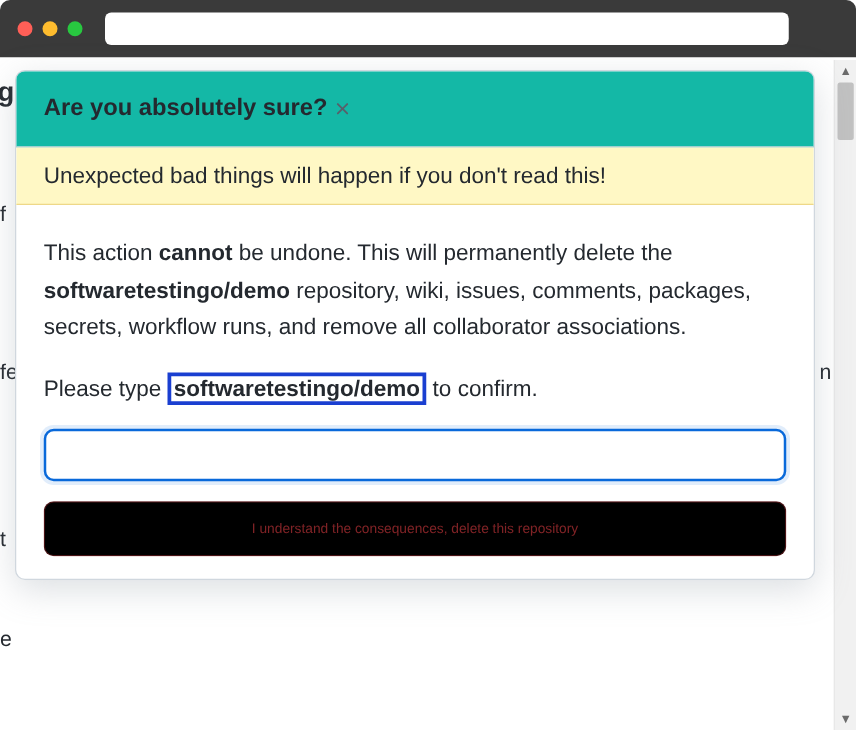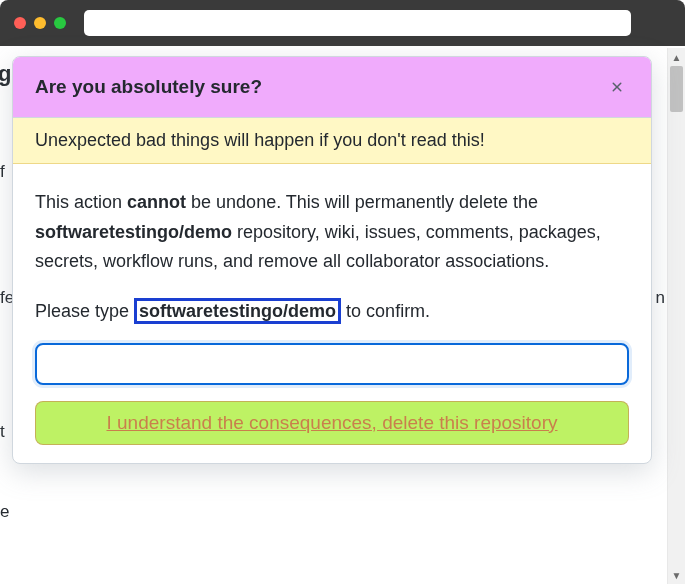--- a/index.html
+++ b/index.html
@@ -91,23 +91,22 @@
       width: 640px;
       background: #fff;
       border: 1px solid #d0d7de;
       border-radius: 8px;
       box-shadow: 0 8px 28px rgba(140,149,159,0.3);
       overflow: hidden;
     }
     .modal-header {
       display: flex;
       align-items: center;
-      justify-content: space-between;
       padding: 18px 22px;
-      background: #f0abfc;
+      background: #14b8a6;
       border-bottom: 1px solid #d0d7de;
     }
     .modal-title {
       font-size: 19px;
       font-weight: 600;
       color: #24292f;
     }
     .close-btn {
       width: 24px;
       height: 24px;
@@ -151,26 +150,25 @@
       padding: 6px 12px;
       font-size: 16px;
       outline: none;
       margin-bottom: 16px;
       box-shadow: 0 0 0 3px rgba(9,105,218,0.12);
     }
     .delete-btn {
       width: 100%;
       height: 44px;
       border: 1px solid rgba(208,57,62,0.35);
-      background: #bef264;
+      background: #000000;
       color: rgba(208,57,62,0.62);
-      font-size: 19px;
+      font-size: 11px;
       border-radius: 8px;
       cursor: not-allowed;
-      text-decoration: underline;
     }
   </style>
 </head>
 <body>
 
 <div class="browser-chrome">
   <div class="traffic-lights">
     <div class="traffic-light tl-red"></div>
     <div class="traffic-light tl-yellow"></div>
     <div class="traffic-light tl-green"></div>

